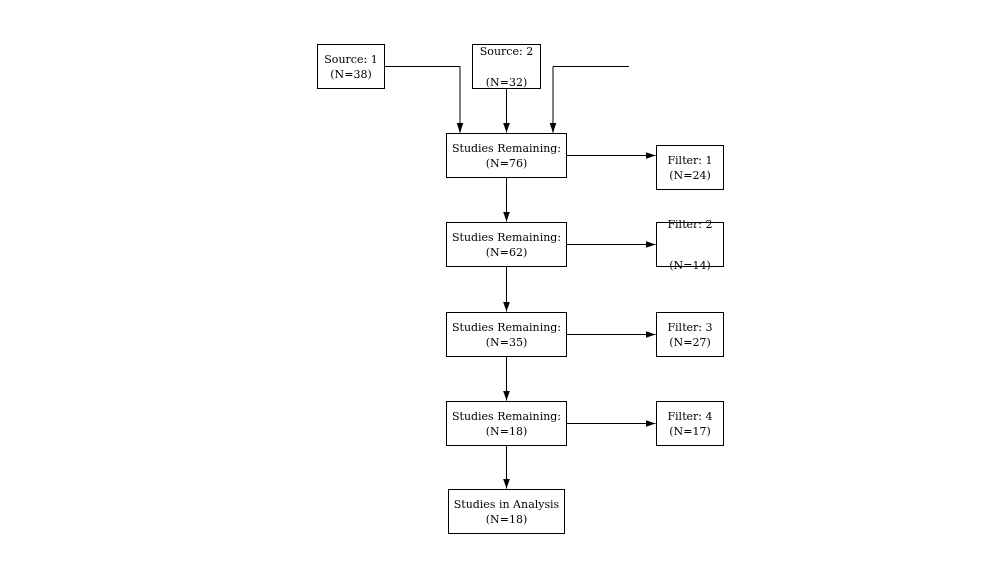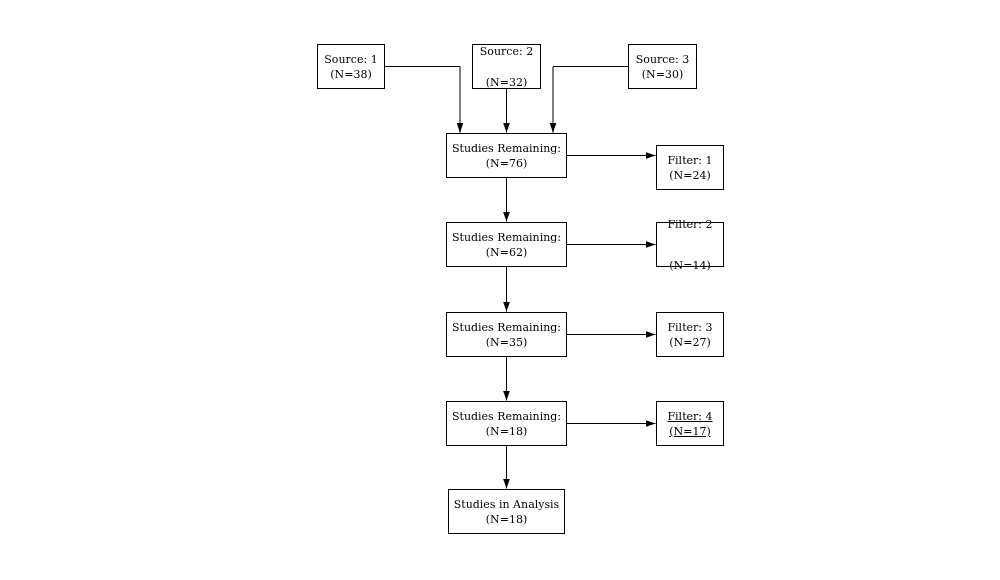--- a/index.html
+++ b/index.html
@@ -62,24 +62,20 @@
   <div class="node" style="left:317px; top:44px; width:68px; height:45px;">
     <span>Source: 1</span>
     <span>(N=38)</span>
   </div>
 
   <div class="node" style="left:472px; top:44px; width:69px; height:45px;gap:16px;">
     <span>Source: 2</span>
     <span>(N=32)</span>
   </div>
 
-  <div class="node" style="left:628px; top:44px; width:69px; height:45px;">
-    <span>Source: 3</span>
-    <span>(N=30)</span>
-  </div>
 
   <div class="node" style="left:446px; top:133px; width:121px; height:45px;">
     <span>Studies Remaining:</span>
     <span>(N=76)</span>
   </div>
 
   <div class="node" style="left:656px; top:133px; width:68px; height:45px;margin-top:12px;">
     <span>Filter: 1</span>
     <span>(N=24)</span>
   </div>
@@ -102,21 +98,21 @@
   <div class="node" style="left:656px; top:312px; width:68px; height:45px;text-align:center;">
     <span>Filter: 3</span>
     <span>(N=27)</span>
   </div>
 
   <div class="node" style="left:446px; top:401px; width:121px; height:45px;">
     <span>Studies Remaining:</span>
     <span>(N=18)</span>
   </div>
 
-  <div class="node" style="left:656px; top:401px; width:68px; height:45px;text-decoration:underline;">
+  <div class="node" style="left:656px; top:401px; width:68px; height:45px;">
     <span>Filter: 4</span>
     <span>(N=17)</span>
   </div>
 
   <div class="node" style="left:448px; top:489px; width:117px; height:45px;">
     <span>Studies in Analysis</span>
     <span>(N=18)</span>
   </div>
 
 </div>

